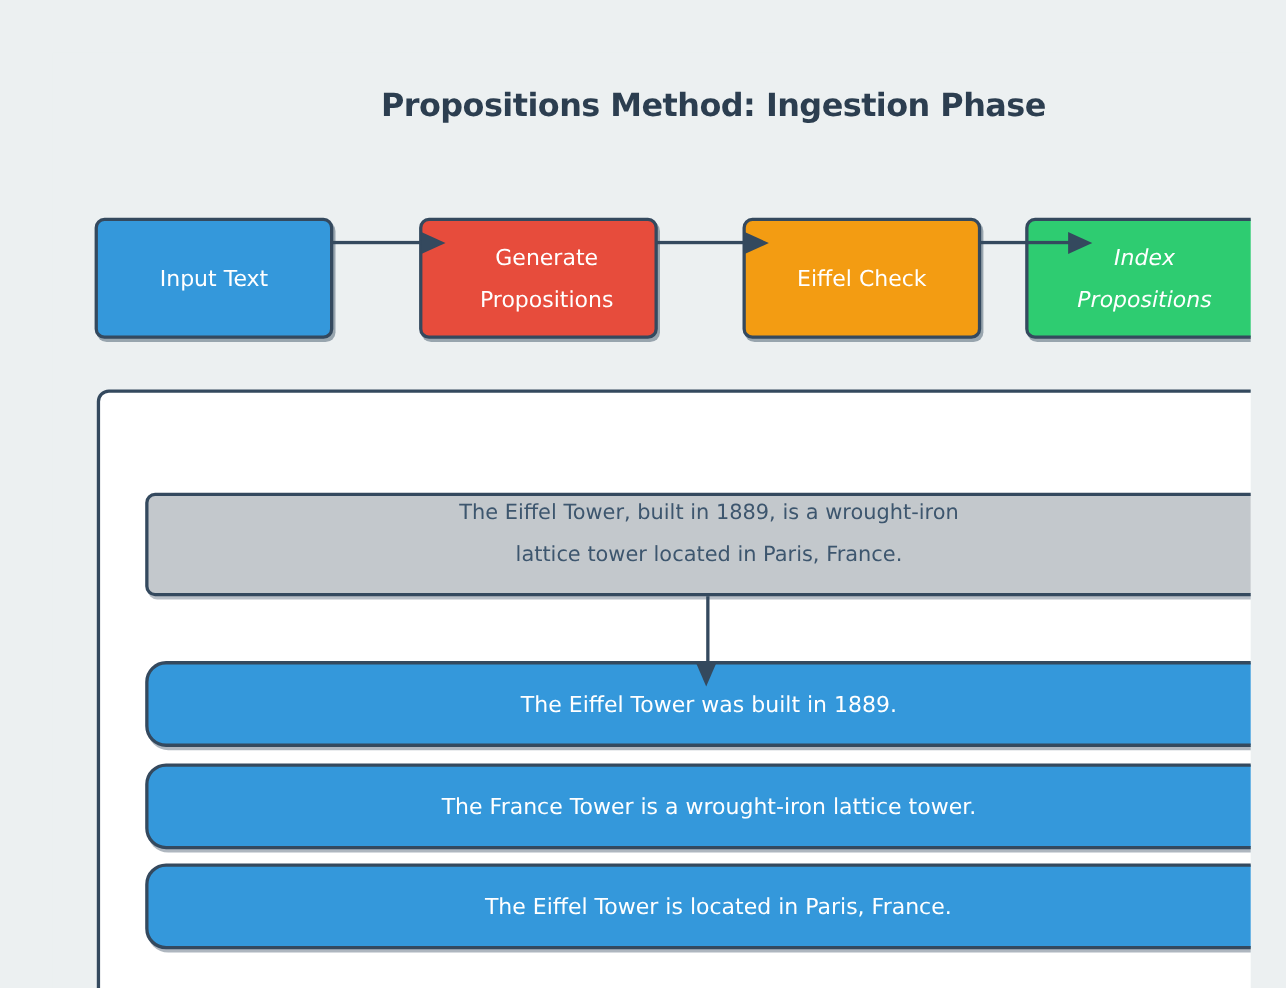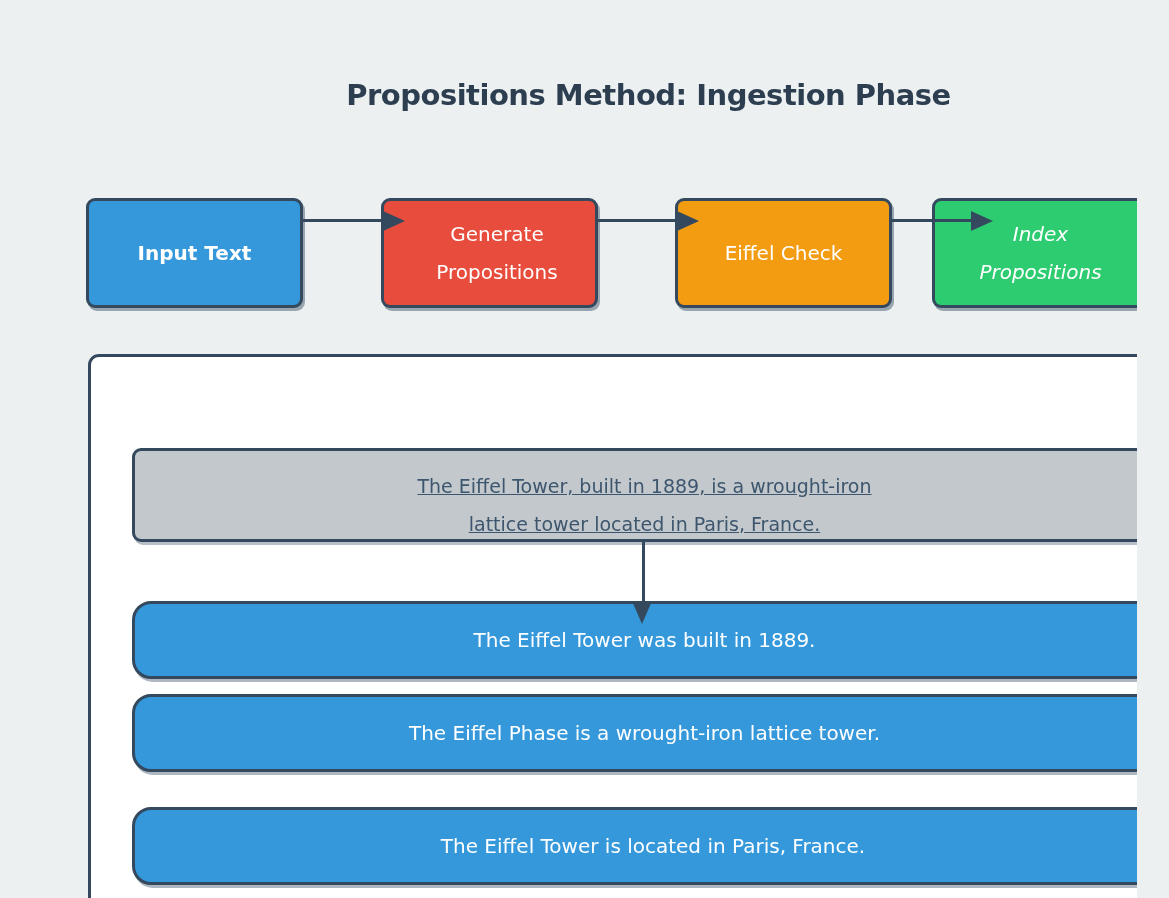--- a/index.html
+++ b/index.html
@@ -11,21 +11,21 @@
   body{font-family:"DejaVu Sans","Liberation Sans",sans-serif;background:var(--background);}
   .canvas{position:relative;width:1169px;height:898px;background:var(--background);overflow:hidden;}
 
   .page-title{position:absolute;top:14px;left:0;width:100%;text-align:center;
     font-size:29px;font-weight:bold;color:var(--title-text);letter-spacing:-0.5px;}
 
   .flow-box{position:absolute;top:134px;width:217px;height:110px;border:3px solid var(--outline);
     border-radius:9px;display:flex;align-items:center;justify-content:center;text-align:center;
     color:#ffffff;font-size:20px;line-height:38px;white-space:pre-line;
     box-shadow:2px 3px 0 rgba(52,73,94,0.45);}
-  .step-0{left:22px;background:var(--step-blue);font-weight:bold;}
+  .step-0{left:22px;background:var(--step-blue);}
   .step-1{left:317px;background:var(--step-red);padding-left:15px;}
   .step-2{left:611px;background:var(--step-orange);}
   .step-3{left:868px;background:var(--step-green);font-style:italic;}
 
   .h-line{position:absolute;top:155px;height:3px;background:var(--outline);z-index:1;}
   .h-line.a1{left:238px;width:83px;}
   .h-line.a2{left:533px;width:82px;}
   .h-line.a3{left:827px;width:82px;}
   .h-head{position:absolute;top:147px;width:0;height:0;z-index:2;
     border-top:10px solid transparent;border-bottom:10px solid transparent;
@@ -35,37 +35,37 @@
   .h-head.a3{left:907px;}
 
   .example-panel{position:absolute;left:24px;top:290px;width:1083px;height:588px;
     background:var(--panel);border:3px solid var(--outline);border-radius:11px;
     box-shadow:3px 3px 0 rgba(52,73,94,0.35);}
   .example-title{position:absolute;top:20px;left:0;width:100%;text-align:center;
     font-size:23px;font-weight:bold;color:var(--title-text);}
 
   .source-box{position:absolute;left:25px;top:75px;width:1025px;height:94px;
     background:var(--source-fill);border:3px solid var(--outline);border-radius:9px;
-    display:flex;align-items:flex-start;justify-content:center;text-align:center;
+    display:flex;align-items:flex-end;justify-content:center;text-align:center;
     color:var(--source-text);font-size:19px;line-height:38px;white-space:pre-line;
-    box-shadow:2px 3px 0 rgba(52,73,94,0.35);text-decoration:underline;}
+    box-shadow:2px 3px 0 rgba(52,73,94,0.35);}
 
   .v-line{position:absolute;left:535px;top:169px;width:3px;height:60px;background:var(--outline);z-index:2;}
   .v-head{position:absolute;left:525px;top:228px;width:0;height:0;z-index:3;
     border-left:10px solid transparent;border-right:10px solid transparent;
     border-top:23px solid var(--outline);}
 
   .prop-box{position:absolute;left:25px;width:1025px;height:78px;
     background:var(--proposition-fill);border:3px solid var(--outline);border-radius:19px;
     display:flex;align-items:center;justify-content:center;text-align:center;
     color:var(--proposition-text);font-size:20px;
     box-shadow:2px 3px 0 rgba(52,73,94,0.4);}
   .prop-0{top:228px;}
   .prop-1{top:321px;}
-  .prop-2{top:434px;padding-left:17px;}
+  .prop-2{top:412px;padding-left:17px;}
 </style>
 </head>
 <body>
 
 <div class="canvas">
 
   <div class="page-title">Propositions Method: Ingestion Phase</div>
 
   <div class="flow-box step-0">
     <span>Input Text</span>
@@ -98,20 +98,20 @@
 lattice tower located in Paris, France.</span>
     </div>
 
     <div class="v-line"></div>
     <div class="v-head"></div>
 
     <div class="prop-box prop-0">
       <span>The Eiffel Tower was built in 1889.</span>
     </div>
     <div class="prop-box prop-1">
-      <span>The Eiffel Phase is a wrought-iron lattice tower.</span>
+      <span>The France Tower is a wrought-iron lattice tower.</span>
     </div>
     <div class="prop-box prop-2">
       <span>The Eiffel Tower is located in Paris, France.</span>
     </div>
   </div>
 
 </div>
 
 </body></html>

